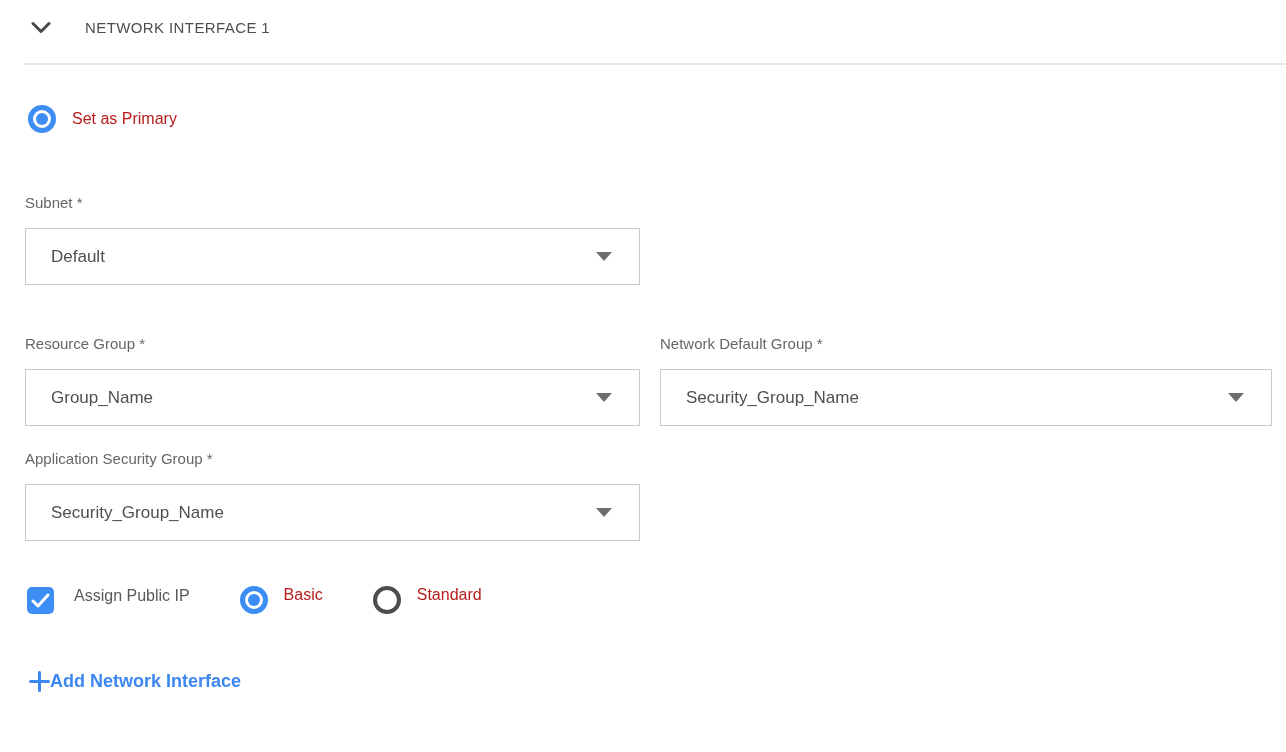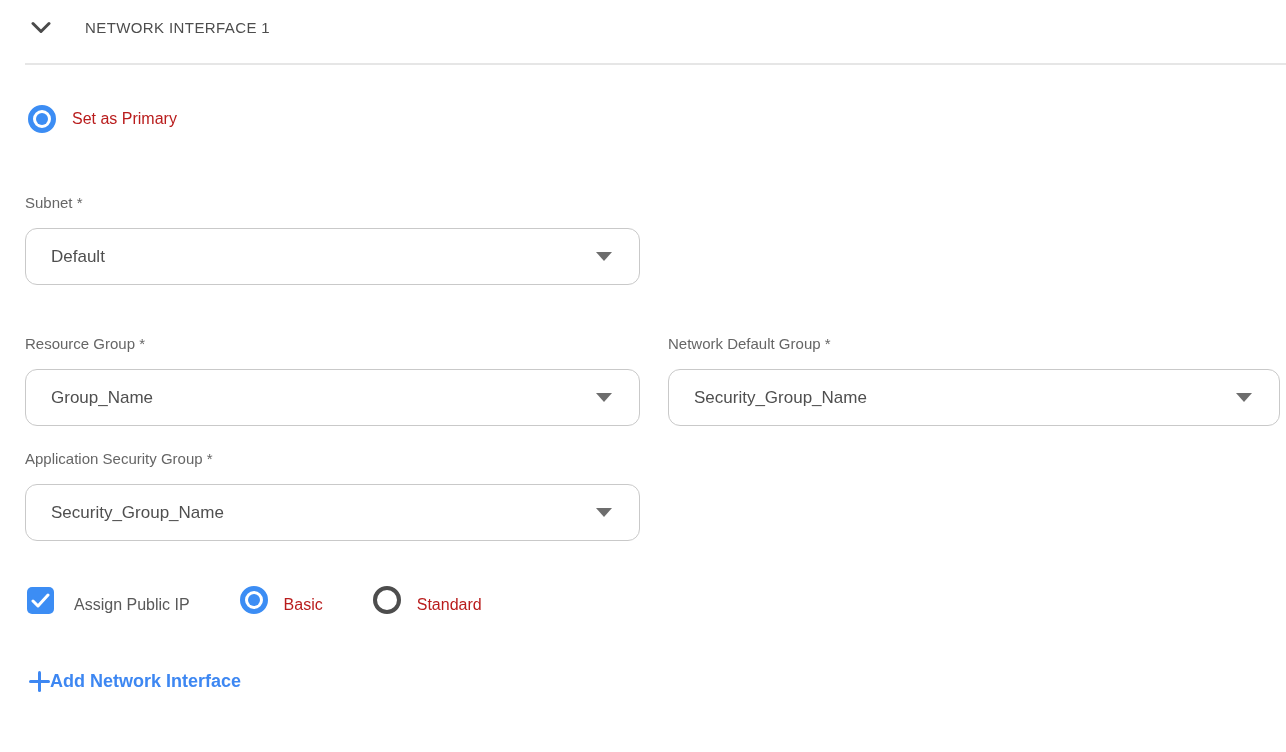--- a/index.html
+++ b/index.html
@@ -33,34 +33,34 @@
   .radio.selected{border:5px solid var(--blue);}
   .radio.selected::after{content:'';position:absolute;top:50%;left:50%;width:12px;height:12px;
     border-radius:50%;background:var(--blue);transform:translate(-50%,-50%);}
   .radio.unselected{border:4px solid var(--dark);}
   .opt-label{margin-left:16px;font-size:16px;color:#b91c1c;}
 
   
   .field{margin-top:24px;}
   .field.first{margin-top:60px;}
   .field-label{display:block;font-size:15px;line-height:18px;color:var(--label);margin-bottom:16px;}
-  .select-box{width:615px;height:57px;border:1px solid var(--border);border-radius:12px;
+  .select-box{width:615px;height:57px;border:1px solid var(--border);border-radius:0;
     background:#fff;display:flex;align-items:center;justify-content:space-between;
     padding:0 27px 0 25px;font-size:17px;color:var(--value);cursor:pointer;}
   .select-box.wide{width:612px;}
   .caret{width:0;height:0;border-left:8px solid transparent;border-right:8px solid transparent;
     border-top:9px solid #6d6d6d;}
-  .two-col{display:flex;gap:28px;margin-top:50px;}
+  .two-col{display:flex;gap:20px;margin-top:50px;}
 
   
   .options-row{margin-top:44px;margin-left:2px;display:flex;align-items:center;height:30px;}
   .checkbox{width:27px;height:27px;border-radius:5px;background:var(--blue);
     display:flex;align-items:center;justify-content:center;cursor:pointer;flex:0 0 auto;}
   .cb-label{margin-left:20px;font-size:16px;color:#595959;}
-  .radio-option{display:flex;align-items:flex-end;}
+  .radio-option{display:flex;align-items:flex-start;}
   .radio-option.basic{margin-left:50px;}
   .radio-option.standard{margin-left:50px;}
 
   
   .add-row{margin-top:56px;margin-left:4px;display:flex;align-items:center;
     color:var(--link-blue);cursor:pointer;width:max-content;}
   .add-label{font-size:18px;font-weight:bold;color:var(--link-blue);}
 </style>
 </head>
 <body>

